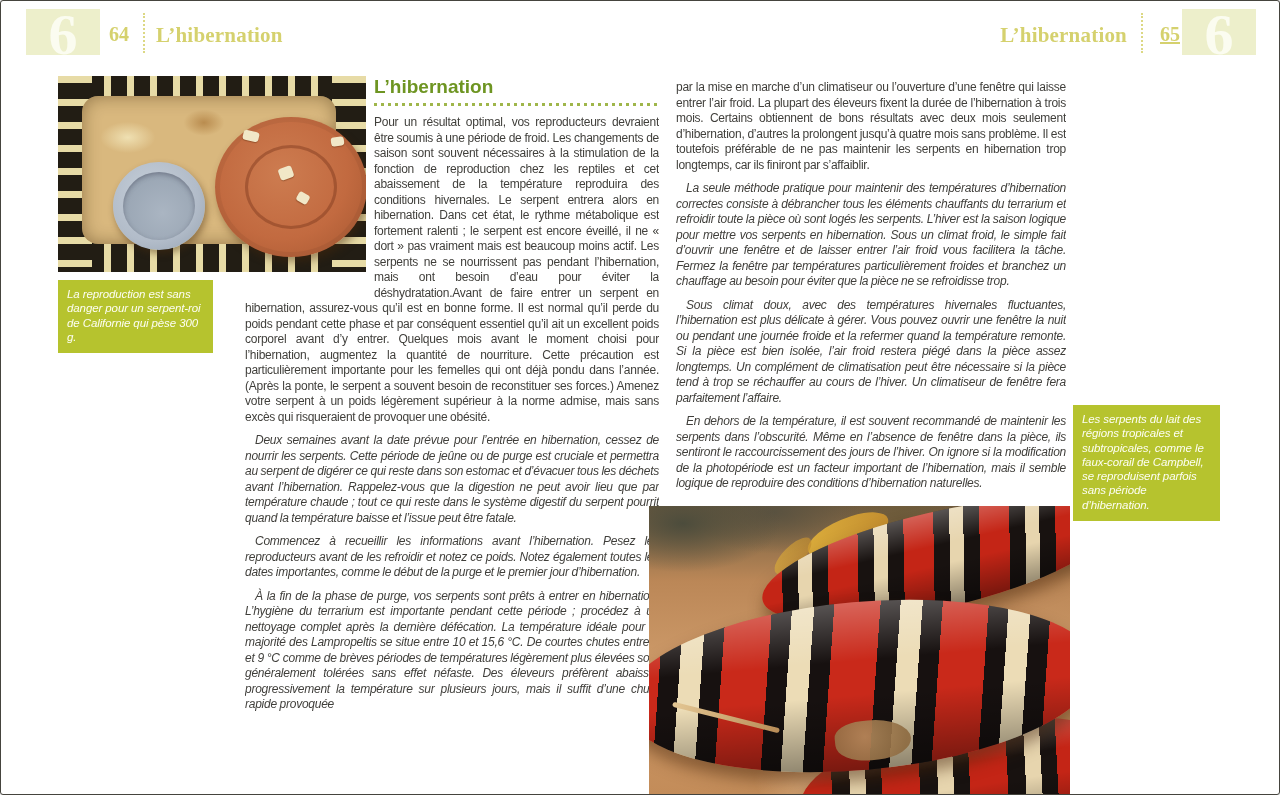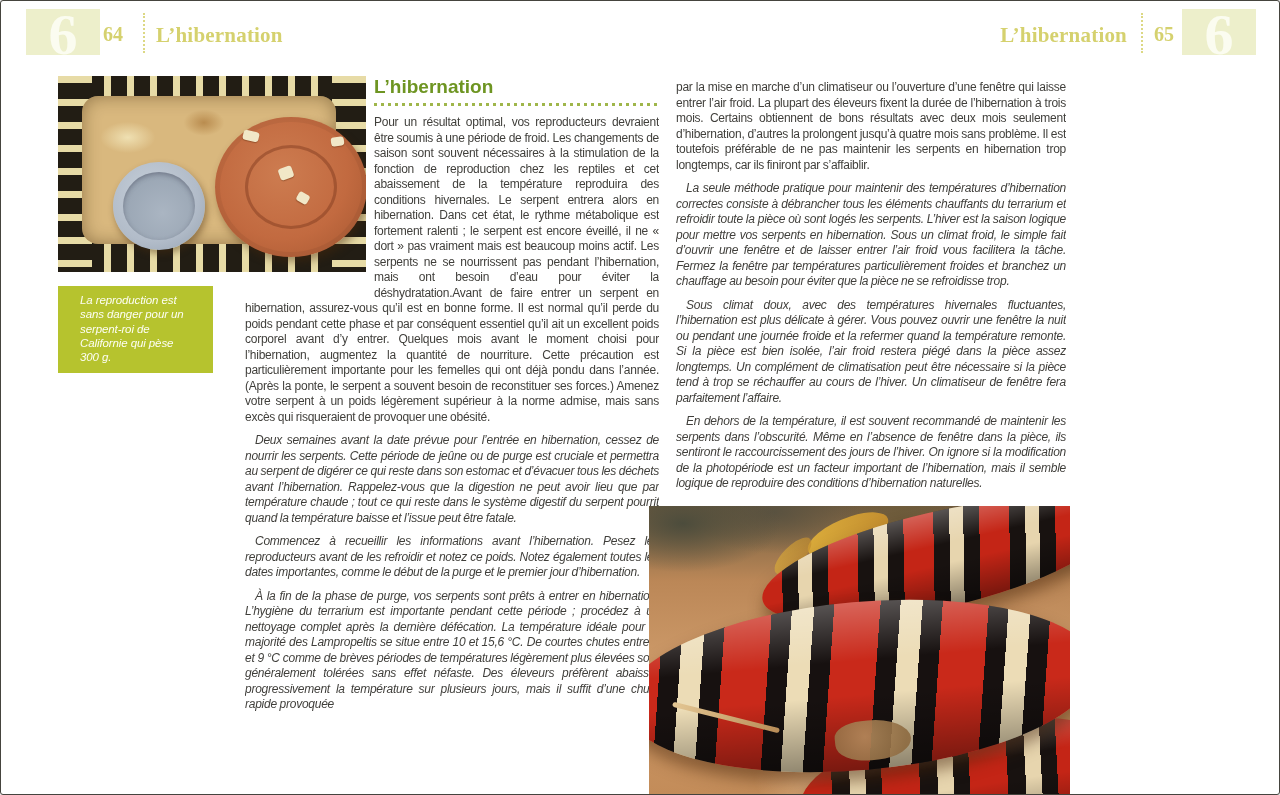--- a/index.html
+++ b/index.html
@@ -12,24 +12,24 @@
   
   .chap-box{position:absolute;top:8px;width:74px;height:46px;background:#edefcb;text-align:center;}
   .chap-box.left{left:25px;}
   .chap-box.right{left:1181px;}
   .chap-num{
     font-family:"Liberation Serif",serif;font-weight:bold;font-size:58px;line-height:52px;
     color:#fbfcf0;display:block;
   }
   .pageno{
     position:absolute;top:22px;font-family:"Liberation Serif",serif;font-weight:bold;
-    font-size:20px;color:#d5d16e;
+    font-size:20px;color:#d5d16e;margin-left:6px;
   }
   .pageno.left{left:102px;}
-  .pageno.right{left:1153px;}
+  .pageno.right{left:1153px;text-decoration:underline;}
   .vdots{position:absolute;top:12px;height:40px;width:0;border-left:2px dotted #dcd884;}
   .vdots.left{left:142px;}
   .vdots.right{left:1140px;}
   .runhead{
     position:absolute;top:22px;font-family:"Liberation Serif",serif;font-weight:bold;
     font-size:21px;color:#d5d16e;letter-spacing:0.2px;
   }
   .runhead.left{left:155px;}
   .runhead.right{right:152px;}
   
@@ -47,23 +47,22 @@
     overflow:hidden;font-size:19px;line-height:22px;font-weight:bold;color:#6e9522;
     margin:0 0 5px;letter-spacing:0;
   }
   .dotted-rule{
     overflow:hidden;height:3px;margin:0 0 9px;
     background:repeating-linear-gradient(90deg,#9fb64a 0 3px,transparent 3px 7px);
   }
   
   .caption{
     position:absolute;background:#b6c32e;color:#fdfef3;font-style:italic;
-    font-size:11.5px;line-height:14.3px;padding:7px 22px 9px;box-sizing:border-box;
+    font-size:11.5px;line-height:14.3px;padding:7px 9px 9px;box-sizing:border-box;
     letter-spacing:-0.1px;
-    margin-top:6px;
   }
   .caption.cap-left{left:57px;top:279px;width:155px;}
   .caption.cap-right{left:1072px;top:404px;width:147px;}
   
   .photo1{
     position:absolute;left:57px;top:75px;width:308px;height:196px;overflow:hidden;
     background:#23201a;
   }
   .band-h{
     position:absolute;left:0;right:0;height:34px;
@@ -196,20 +195,21 @@
     <p class="indent">À la fin de la phase de purge, vos serpents sont prêts à entrer en hibernation. L’hygiène du terrarium est importante pendant cette période ; procédez à un nettoyage complet après la dernière défécation. La température idéale pour la majorité des Lampropeltis se situe entre 10 et 15,6 °C. De courtes chutes entre 7 et 9 °C comme de brèves périodes de températures légèrement plus élevées sont généralement tolérées sans effet néfaste. Des éleveurs préfèrent abaisser progressivement la température sur plusieurs jours, mais il suffit d’une chute rapide provoquée</p>
   </div>
 
   <div class="textcol right-text">
     <p>par la mise en marche d’un climatiseur ou l’ouverture d’une fenêtre qui laisse entrer l’air froid. La plupart des éleveurs fixent la durée de l’hibernation à trois mois. Certains obtiennent de bons résultats avec deux mois seulement d’hibernation, d’autres la prolongent jusqu’à quatre mois sans problème. Il est toutefois préférable de ne pas maintenir les serpents en hibernation trop longtemps, car ils finiront par s’affaiblir.</p>
     <p class="indent">La seule méthode pratique pour maintenir des températures d’hibernation correctes consiste à débrancher tous les éléments chauffants du terrarium et refroidir toute la pièce où sont logés les serpents. L’hiver est la saison logique pour mettre vos serpents en hibernation. Sous un climat froid, le simple fait d’ouvrir une fenêtre et de laisser entrer l’air froid vous facilitera la tâche. Fermez la fenêtre par températures particulièrement froides et branchez un chauffage au besoin pour éviter que la pièce ne se refroidisse trop.</p>
     <p class="indent">Sous climat doux, avec des températures hivernales fluctuantes, l’hibernation est plus délicate à gérer. Vous pouvez ouvrir une fenêtre la nuit ou pendant une journée froide et la refermer quand la température remonte. Si la pièce est bien isolée, l’air froid restera piégé dans la pièce assez longtemps. Un complément de climatisation peut être nécessaire si la pièce tend à trop se réchauffer au cours de l’hiver. Un climatiseur de fenêtre fera parfaitement l’affaire.</p>
     <p class="indent">En dehors de la température, il est souvent recommandé de maintenir les serpents dans l’obscurité. Même en l’absence de fenêtre dans la pièce, ils sentiront le raccourcissement des jours de l’hiver. On ignore si la modification de la photopériode est un facteur important de l’hibernation, mais il semble logique de reproduire des conditions d’hibernation naturelles.</p>
   </div>
 
+  <div class="caption cap-right">Les serpents du lait des régions tropicales et subtropicales, comme le faux-corail de Campbell, se reproduisent parfois sans période d’hibernation.</div>
 
   <div class="photo2">
     <div class="leaf l1"></div>
     <div class="leaf l2"></div>
     <div class="leaf l3"></div>
     <div class="coil upper"></div>
     <div class="coil lower"></div>
     <div class="coil middle"></div>
     <div class="twig"></div>
     <div class="debris"></div>

